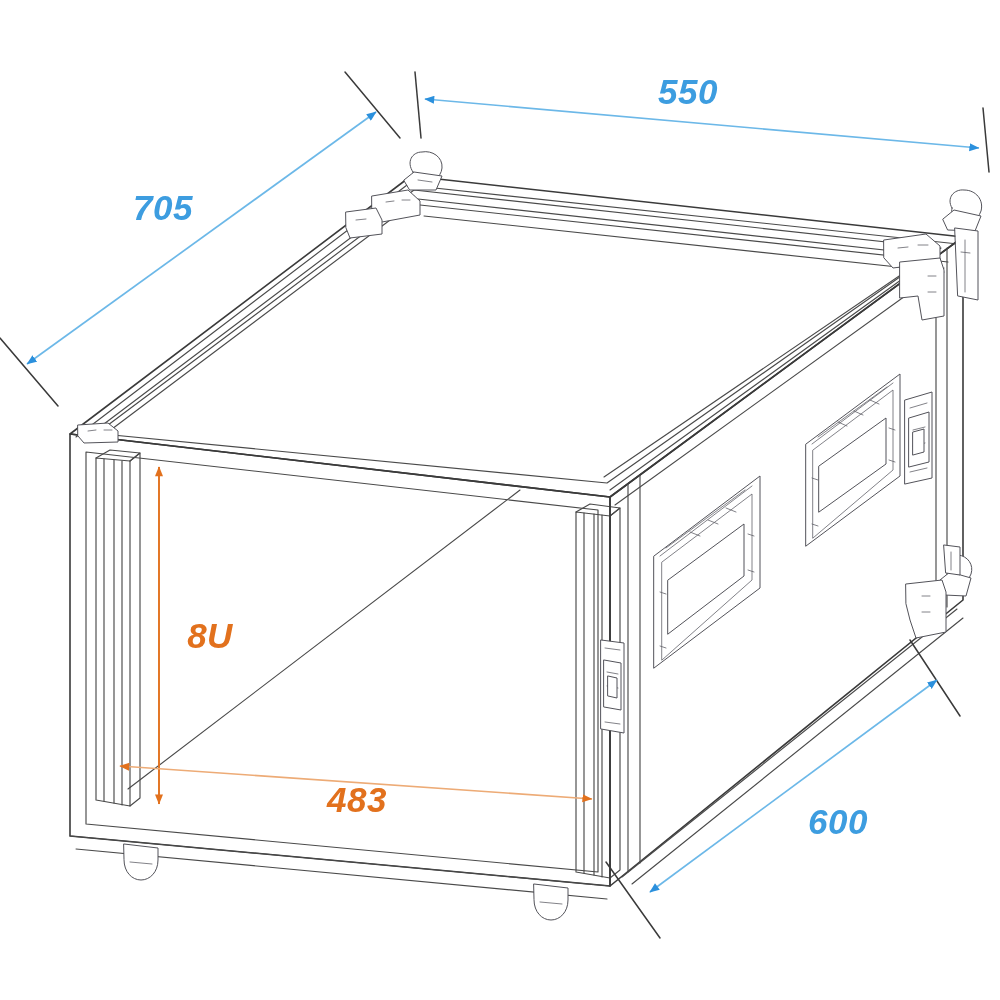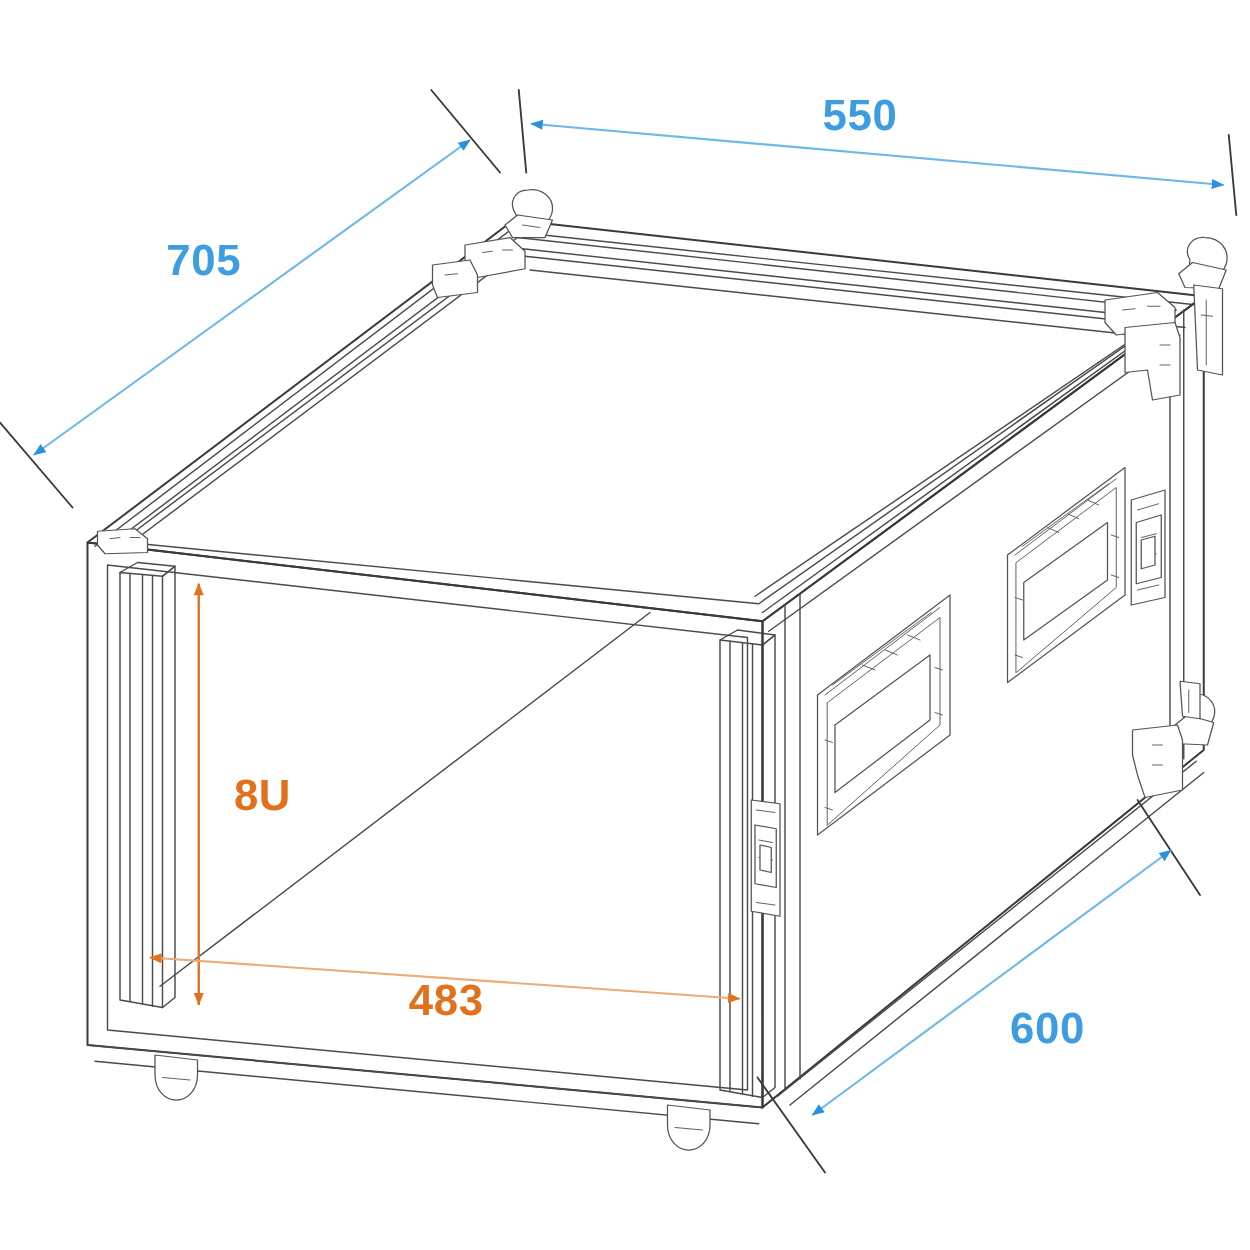--- a/index.html
+++ b/index.html
@@ -12,20 +12,21 @@
     width: 1000px;
     height: 1000px;
     font-family: "Liberation Sans", sans-serif;
     overflow: hidden;
   }
   #drawing-root {
     position: relative;
     width: 1000px;
     height: 765px;
     background: #737373;
+    font-style: italic;
   }
   svg#tech-drawing {
     display: block;
     width: 1000px;
     height: 1000px;
   }
   .ln {
     fill: none;
     stroke: #3a3a3a;
     stroke-width: 1.6;

